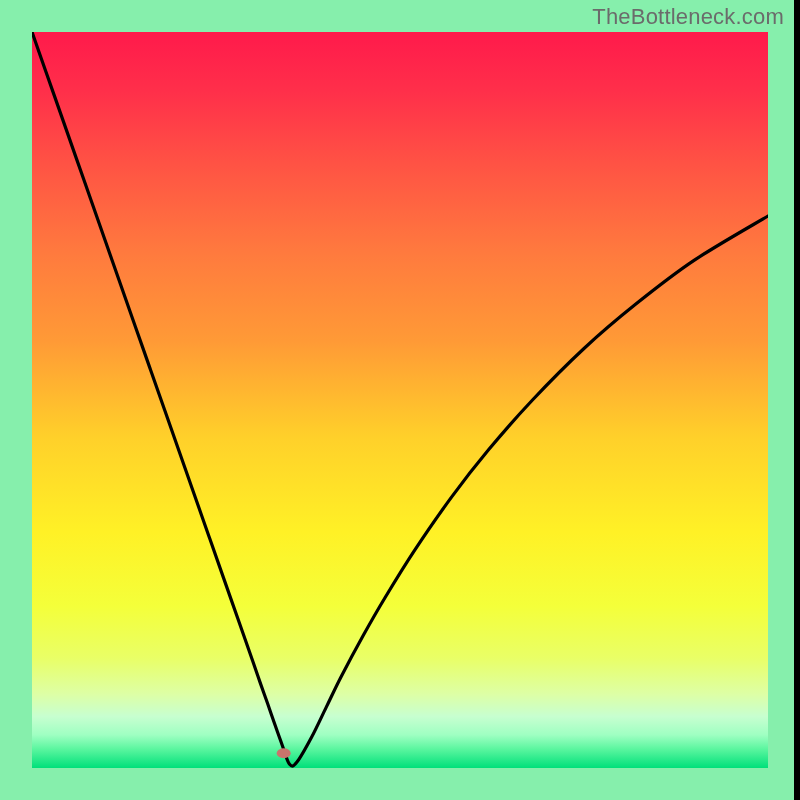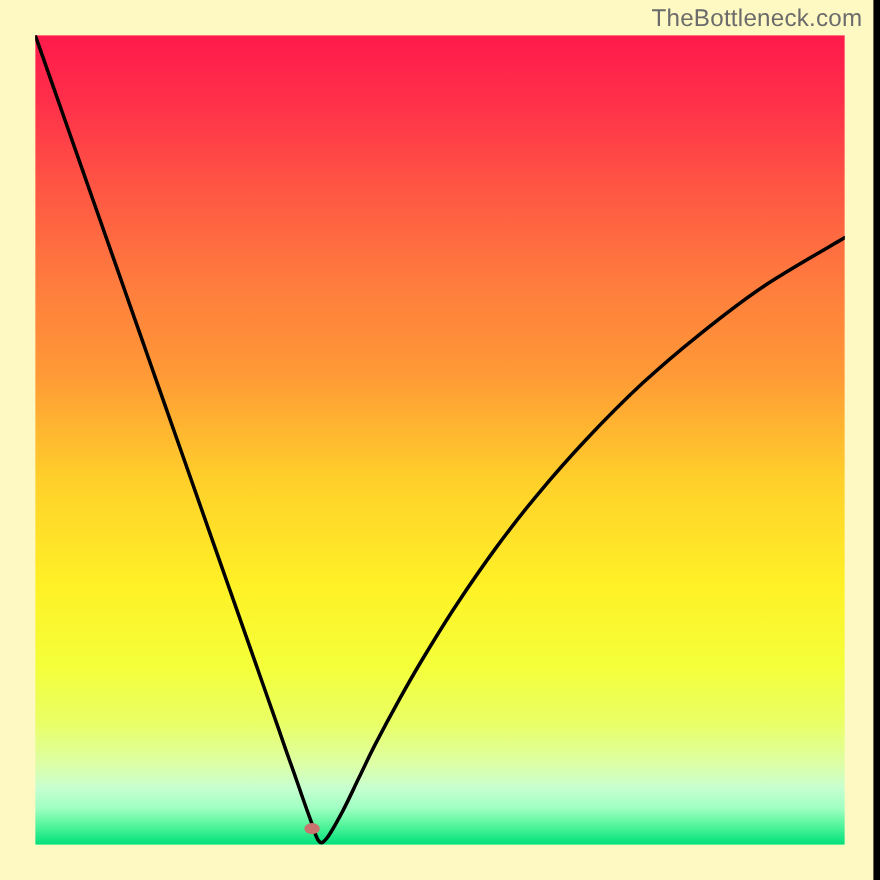--- a/index.html
+++ b/index.html
@@ -10,21 +10,21 @@
     background: #000;
     overflow: hidden;
     font-family: Arial, Helvetica, sans-serif;
   }
   .frame {
     position: absolute;
     left: 0;
     top: 0;
     width: 794px;
     height: 800px;
-    background: #fef9c3;
+    background: #86efac;
   }
   .watermark {
     position: absolute;
     top: 4px;
     right: 10px;
     color: #6b6b6b;
     font-size: 22px;
     font-weight: 400;
     letter-spacing: 0.2px;
     z-index: 5;

